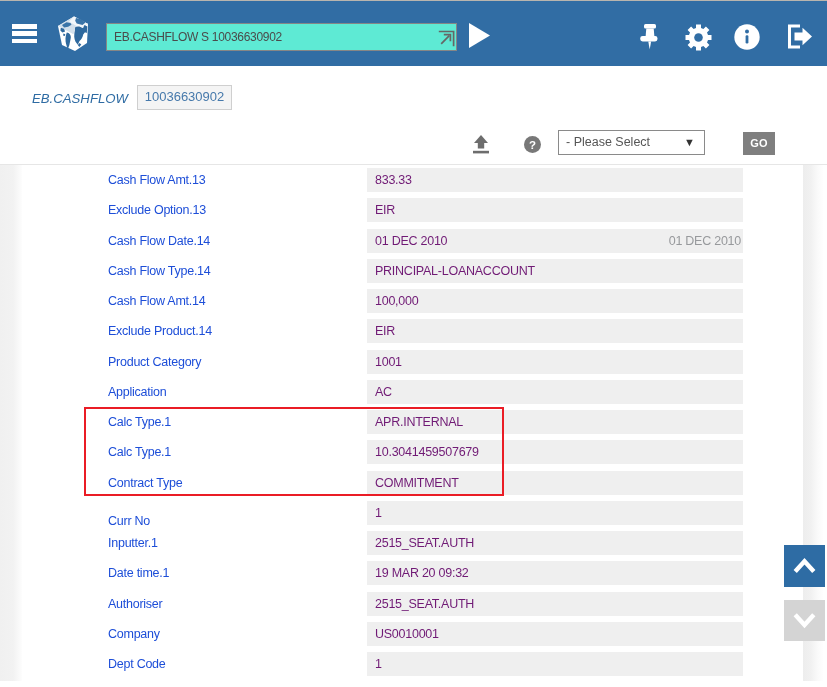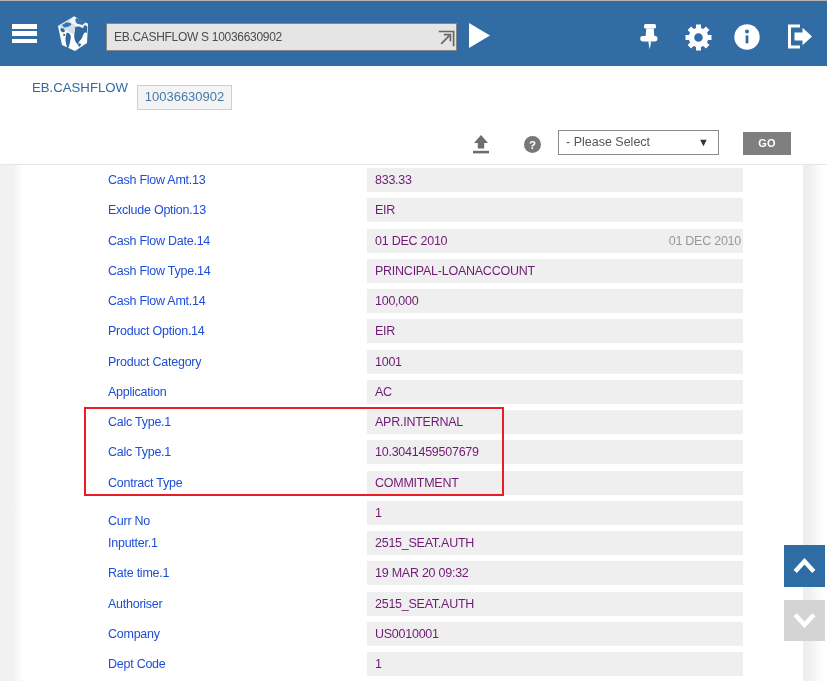--- a/index.html
+++ b/index.html
@@ -3,29 +3,29 @@
 <meta charset="utf-8">
 <style>
 * { margin:0; padding:0; box-sizing:border-box; }
 html,body { width:827px; height:687px; }
 body { position:relative; font-family:"Liberation Sans",sans-serif; background:#fff; overflow:hidden; }
 .abs { position:absolute; }
 
 #topline { left:0; top:0; width:827px; height:1px; background:#b9b5ae; }
 #topbar { left:0; top:1px; width:827px; height:65px; background:#316da4; }
 #topbar .bar { position:absolute; left:12px; width:25px; height:4.6px; background:#fff; }
-#searchbox { left:106px; top:22px; width:351px; height:28px; background:#e5e5e5; border:1.5px solid #868686; }
+#searchbox { left:106px; top:22px; width:351px; height:28px; background:#5eead4; border:1.5px solid #868686; }
 #searchbox span { position:absolute; left:7px; top:-0.5px; line-height:27px; font-size:12px; letter-spacing:-0.3px; color:#4b4b4b; }
 
-#ebtitle { left:32px; top:80px; font-size:13.2px; color:#2e6ba3; }
+#ebtitle { left:32px; top:91px; font-size:13.2px; color:#2e6ba3;font-style:italic; }
 #refbox { left:137px; top:85px; width:95px; height:25px; background:#f4f4f4; border:1px solid #cfcfcf; text-align:center; line-height:22px; font-size:13px; color:#4679ab; }
-#selbox { left:558px; top:130px; width:161px; height:25px; border:1px solid #8a8a8a; background:#fff; }
+#selbox { left:558px; top:130px; width:147px; height:25px; border:1px solid #8a8a8a; background:#fff; }
 #selbox .txt { position:absolute; left:7px; top:0; line-height:23px; font-size:12.5px; color:#555; }
 #selbox .arr { position:absolute; right:9px; top:0; line-height:23px; font-size:11px; color:#333; }
-#gobtn { left:743px; top:132px; width:48px; height:23px; background:#7f7f7f; color:#fff; font-size:11px; font-weight:bold; text-align:center; line-height:23px; letter-spacing:0.2px; }
+#gobtn { left:743px; top:132px; width:32px; height:23px; background:#7f7f7f; color:#fff; font-size:11px; font-weight:bold; text-align:center; line-height:23px; letter-spacing:0.2px; }
 
 #hline { left:0; top:164px; width:827px; height:1px; background:#e6e6e6; }
 #lgutter { left:0; top:165px; width:22px; height:516px; background:linear-gradient(to right,#f0f0f0 0%,#f2f2f2 60%,#fdfdfd 100%); }
 #rgutter { left:803px; top:165px; width:20px; height:516px; background:linear-gradient(to right,#ededed 0%,#f1f1f1 40%,#fafafa 75%,#fefefe 100%); }
 .lab { position:absolute; left:108px; height:24px; line-height:24px; font-size:12.5px; letter-spacing:-0.25px; color:#1d4ed8; white-space:nowrap; }
 .fld { position:absolute; left:367px; width:376px; height:24px; background:#efefef; }
 .fld .v1 { position:absolute; left:8px; top:0; line-height:24px; font-size:12.5px; letter-spacing:-0.25px; color:#701a75; white-space:nowrap; }
 .fld .v2 { position:absolute; right:2px; top:0; line-height:24px; font-size:12.5px; letter-spacing:-0.25px; color:#97999c; white-space:nowrap; }
 #redbox { left:84px; top:407px; width:420px; height:89px; border:2.5px solid #ea1c25; }
 #upbtn { left:784px; top:545px; width:41px; height:42px; background:#2e6ca4; }
@@ -115,21 +115,21 @@
     <span class="v2">01 DEC 2010</span>
   </div>
 <div class="lab" style="top:258.8px">Cash Flow Type.14</div>
 <div class="fld" style="top:258.8px">
     <span class="v1">PRINCIPAL-LOANACCOUNT</span>
   </div>
 <div class="lab" style="top:289.0px">Cash Flow Amt.14</div>
 <div class="fld" style="top:289.0px">
     <span class="v1">100,000</span>
   </div>
-<div class="lab" style="top:319.2px">Product Option.14</div>
+<div class="lab" style="top:319.2px">Exclude Product.14</div>
 <div class="fld" style="top:319.2px">
     <span class="v1">EIR</span>
   </div>
 <div class="lab" style="top:349.5px">Product Category</div>
 <div class="fld" style="top:349.5px">
     <span class="v1">1001</span>
   </div>
 <div class="lab" style="top:379.8px">Application</div>
 <div class="fld" style="top:379.8px">
     <span class="v1">AC</span>
@@ -147,21 +147,21 @@
     <span class="v1">COMMITMENT</span>
   </div>
 <div class="lab" style="top:509px">Curr No</div>
 <div class="fld" style="top:500.8px">
     <span class="v1">1</span>
   </div>
 <div class="lab" style="top:531.0px">Inputter.1</div>
 <div class="fld" style="top:531.0px">
     <span class="v1">2515_SEAT.AUTH</span>
   </div>
-<div class="lab" style="top:561.2px">Rate time.1</div>
+<div class="lab" style="top:561.2px">Date time.1</div>
 <div class="fld" style="top:561.2px">
     <span class="v1">19 MAR 20 09:32</span>
   </div>
 <div class="lab" style="top:591.5px">Authoriser</div>
 <div class="fld" style="top:591.5px">
     <span class="v1">2515_SEAT.AUTH</span>
   </div>
 <div class="lab" style="top:621.8px">Company</div>
 <div class="fld" style="top:621.8px">
     <span class="v1">US0010001</span>

